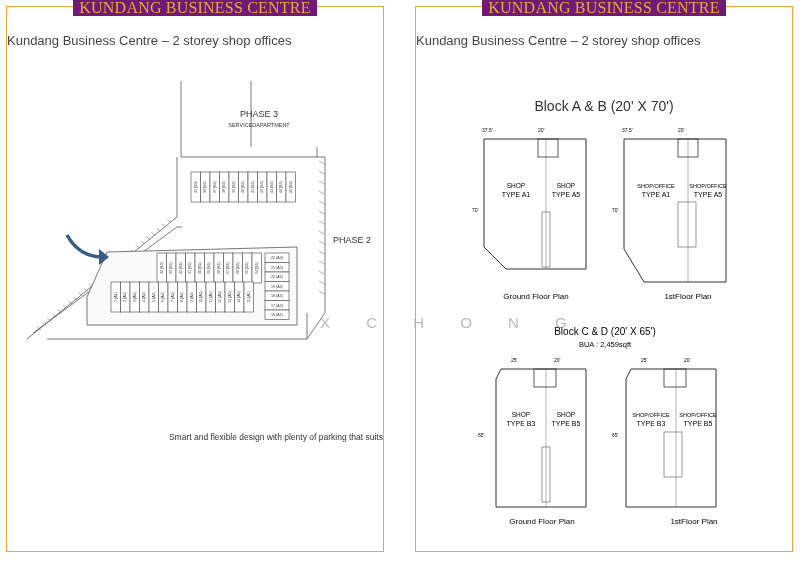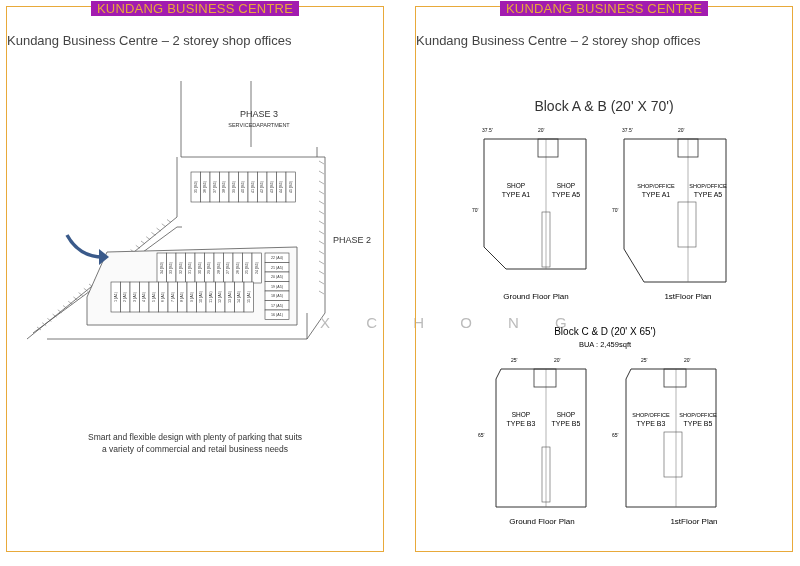--- a/index.html
+++ b/index.html
@@ -2,21 +2,21 @@
 <html><head>
 <meta charset="utf-8">
 <style>
   html, body { margin:0; padding:0; }
   body { width:800px; height:566px; background:#fff; position:relative; overflow:hidden;
          font-family:"Liberation Sans", sans-serif; color:#333; }
   .panel { position:absolute; top:6px; border:1px solid #e8a93a; box-sizing:border-box; }
   .panel.left { left:6px; width:378px; height:546px; }
   .panel.right { left:415px; width:378px; height:546px; }
   .hdr { position:absolute; top:-8px; left:0; right:0; text-align:center; }
-  .hdr span { background:#a21caf; color:#e8a93a; font-size:13px; padding:0 6px; letter-spacing:0.2px; }
+  .hdr span { background:#701a75; color:#e8a93a; font-size:16px; padding:0 6px; letter-spacing:0.2px;font-family:Liberation Serif, serif; }
   .title { position:absolute; left:0; right:0; text-align:center; font-size:11px; color:#333; }
   .sub { position:absolute; left:0; right:0; text-align:left; font-size:13px; color:#444; }
   .caption { position:absolute; left:0; right:0; text-align:center; font-size:8.5px; color:#333; line-height:12px; }
   svg text { font-family:"Liberation Sans", sans-serif; }
   .wm { position:absolute; left:320px; top:314px; font-size:15px; letter-spacing:16px; color:#bbb; }
 </style>
 </head>
 <body>
 
 <div class="panel left">
@@ -176,23 +176,22 @@
         <text font-size="3.6" fill="#333" x="270" y="210.75" text-anchor="middle">19 (A5)</text>
         <rect x="258" y="214" width="24" height="9.5" fill="#fff" stroke="#444" stroke-width="0.6"></rect>
         <text font-size="3.6" fill="#333" x="270" y="220.25" text-anchor="middle">18 (A5)</text>
         <rect x="258" y="223.5" width="24" height="9.5" fill="#fff" stroke="#444" stroke-width="0.6"></rect>
         <text font-size="3.6" fill="#333" x="270" y="229.75" text-anchor="middle">17 (A5)</text>
         <rect x="258" y="233" width="24" height="9.5" fill="#fff" stroke="#444" stroke-width="0.6"></rect>
         <text font-size="3.6" fill="#333" x="270" y="239.25" text-anchor="middle">16 (A1)</text>
       </g>
   </svg>
 
-  <div class="caption" style="top:424px;">
+  <div class="caption" style="top:424px;text-align:right;">
     <div>Smart and flexible design with plenty of parking that suits</div>
-    <div>a variety of commercial and retail business needs</div>
   </div>
 </div>
 
 <div class="wm">X C H O N G</div>
 
 <div class="panel right">
   <div class="hdr"><span>KUNDANG BUSINESS CENTRE</span></div>
   <div class="sub" style="top:26px;">Kundang Business Centre  – 2 storey shop offices</div>
 
   <div class="title" style="top:91px; font-size:14px;">Block A &amp; B (20' X 70')</div>

